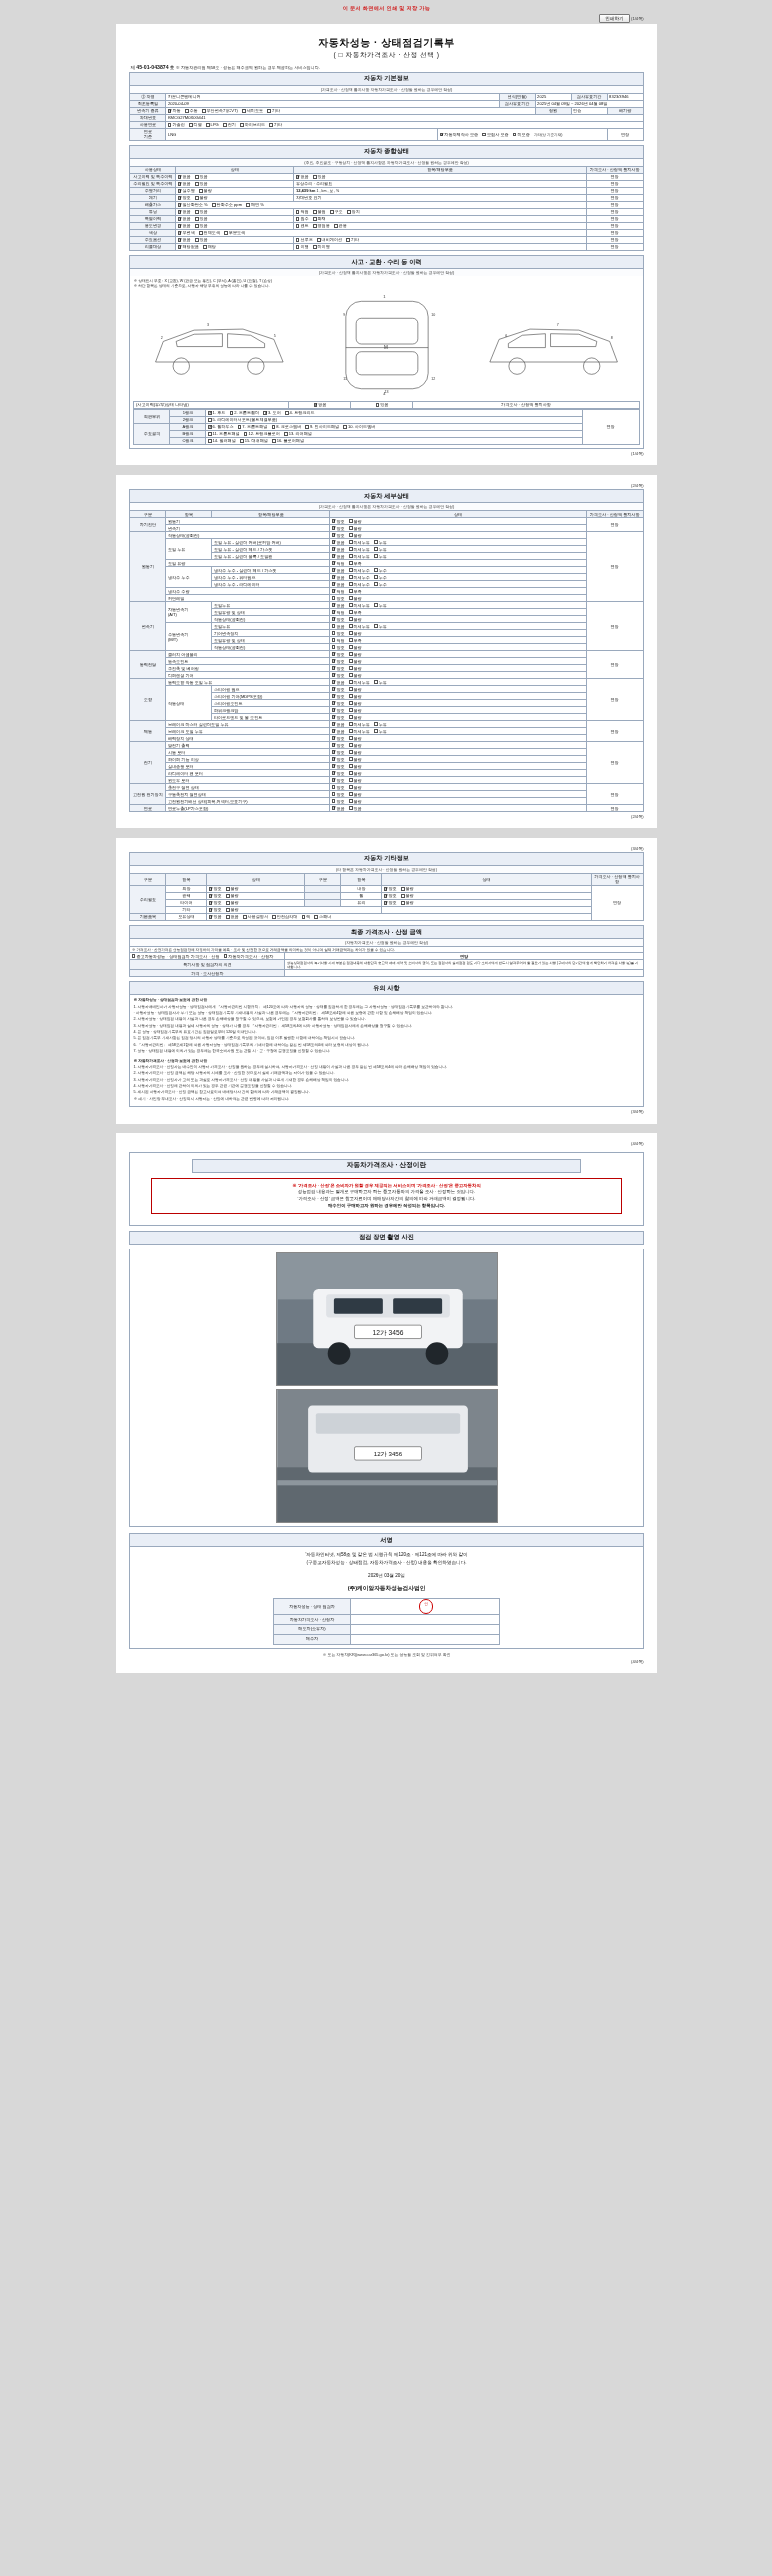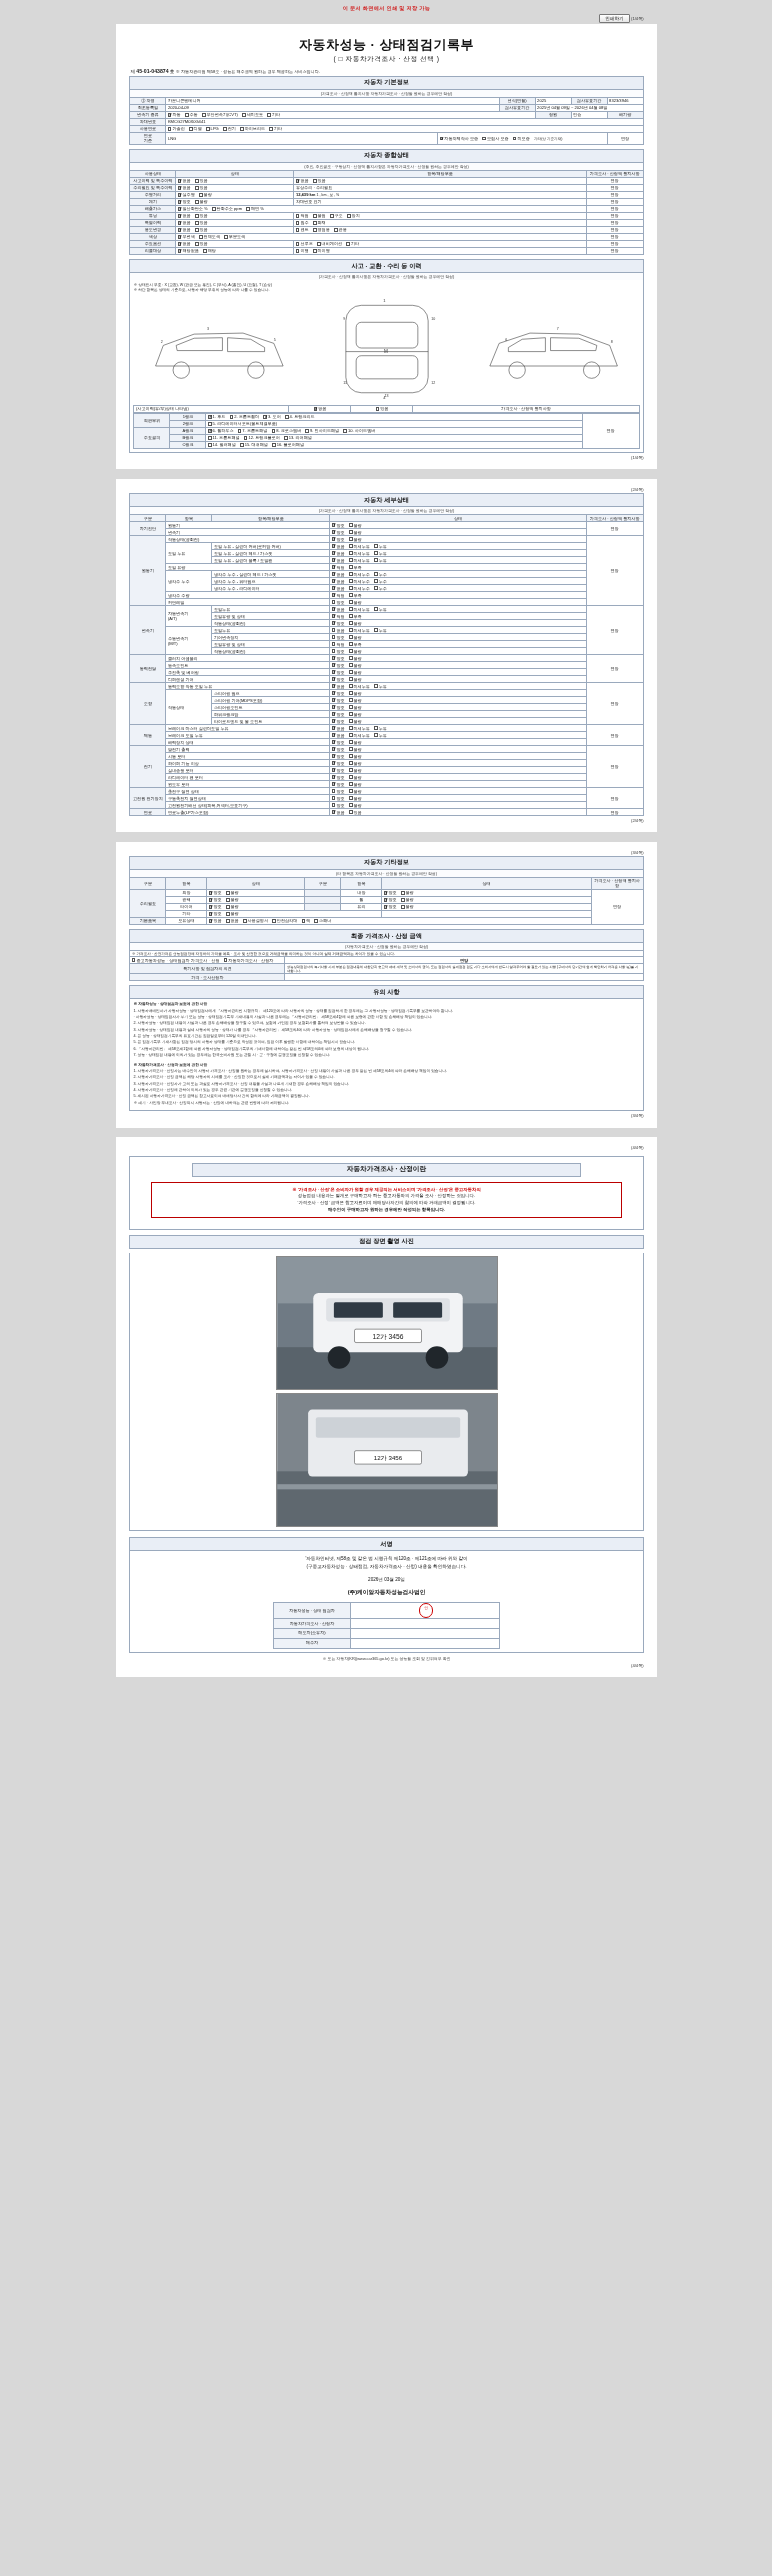--- a/index.html
+++ b/index.html
@@ -43,21 +43,21 @@
     background:linear-gradient(#ffffff,#e6e6e6);
     font-size:4.6px;
     padding:1px 5.2px;
     border-radius:1px;
     cursor:pointer;
   }
   .pg-label { font-size:4.1px; color:#333; }
   .pg-foot { text-align:right; font-size:4.1px; color:#333; padding-top:2.1px;}
   h1.doc-title {
     text-align:center;
-    font-size:13px;
+    font-size:10px;
     font-weight:bold;
     margin:5.2px 0 1px 0;
     letter-spacing:0.5px;
   }
   .doc-sub {
     text-align:center;
     font-size:6.7px;
     margin-bottom:4.1px;
     letter-spacing:0.5px;
   }

